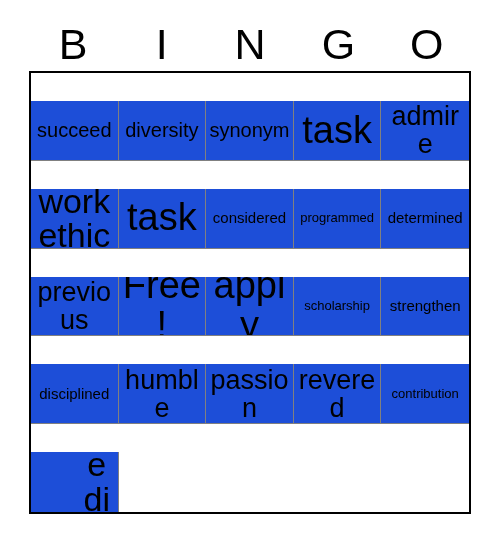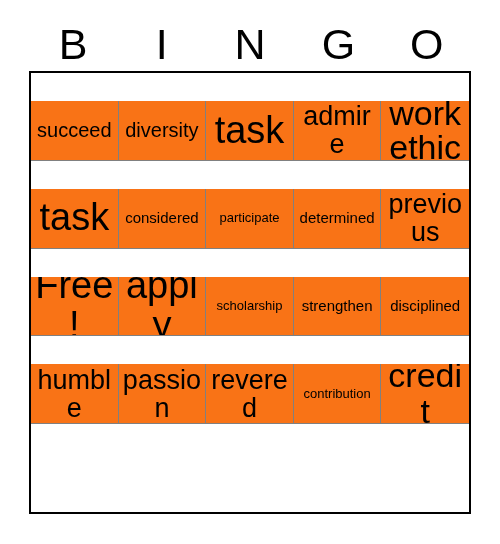--- a/index.html
+++ b/index.html
@@ -59,21 +59,21 @@
   .cell {
     box-sizing: border-box;
     border-right: 1px solid #808080;
     border-bottom: 1px solid #808080;
     display: flex;
     align-items: center;
     justify-content: center;
     text-align: center;
     padding: 2px 3px;
     overflow: hidden;
-    background: #f97316;
+    background: #1d4ed8;
     line-height: 1.04;
     word-break: break-word;
     margin-top: 28px;
   }
   .cell:nth-child(5n) { border-right: none; }
   .cell:nth-child(n+21) { border-bottom: none; padding-left: 48px; }
 
   
   .sz-xl { font-size: 38px; }
   .sz-lg { font-size: 34px; }
@@ -92,26 +92,27 @@
     <div class="header-cell">B</div>
     <div class="header-cell">I</div>
     <div class="header-cell">N</div>
     <div class="header-cell">G</div>
     <div class="header-cell">O</div>
   </div>
 
   <div id="grid">
       <div class="cell sz-sm">succeed</div>
       <div class="cell sz-sm">diversity</div>
+      <div class="cell sz-sm">synonym</div>
       <div class="cell sz-xl">task</div>
       <div class="cell sz-md">admire</div>
       <div class="cell sz-lg two-line">work ethic</div>
       <div class="cell sz-xl">task</div>
       <div class="cell sz-xs">considered</div>
-      <div class="cell sz-xxs">participate</div>
+      <div class="cell sz-xxs">programmed</div>
       <div class="cell sz-xs">determined</div>
       <div class="cell sz-md">previous</div>
       <div class="cell sz-xl">Free!</div>
       <div class="cell sz-xl">apply</div>
       <div class="cell sz-xxs">scholarship</div>
       <div class="cell sz-xs">strengthen</div>
       <div class="cell sz-xs">disciplined</div>
       <div class="cell sz-md">humble</div>
       <div class="cell sz-md">passion</div>
       <div class="cell sz-md">revered</div>

